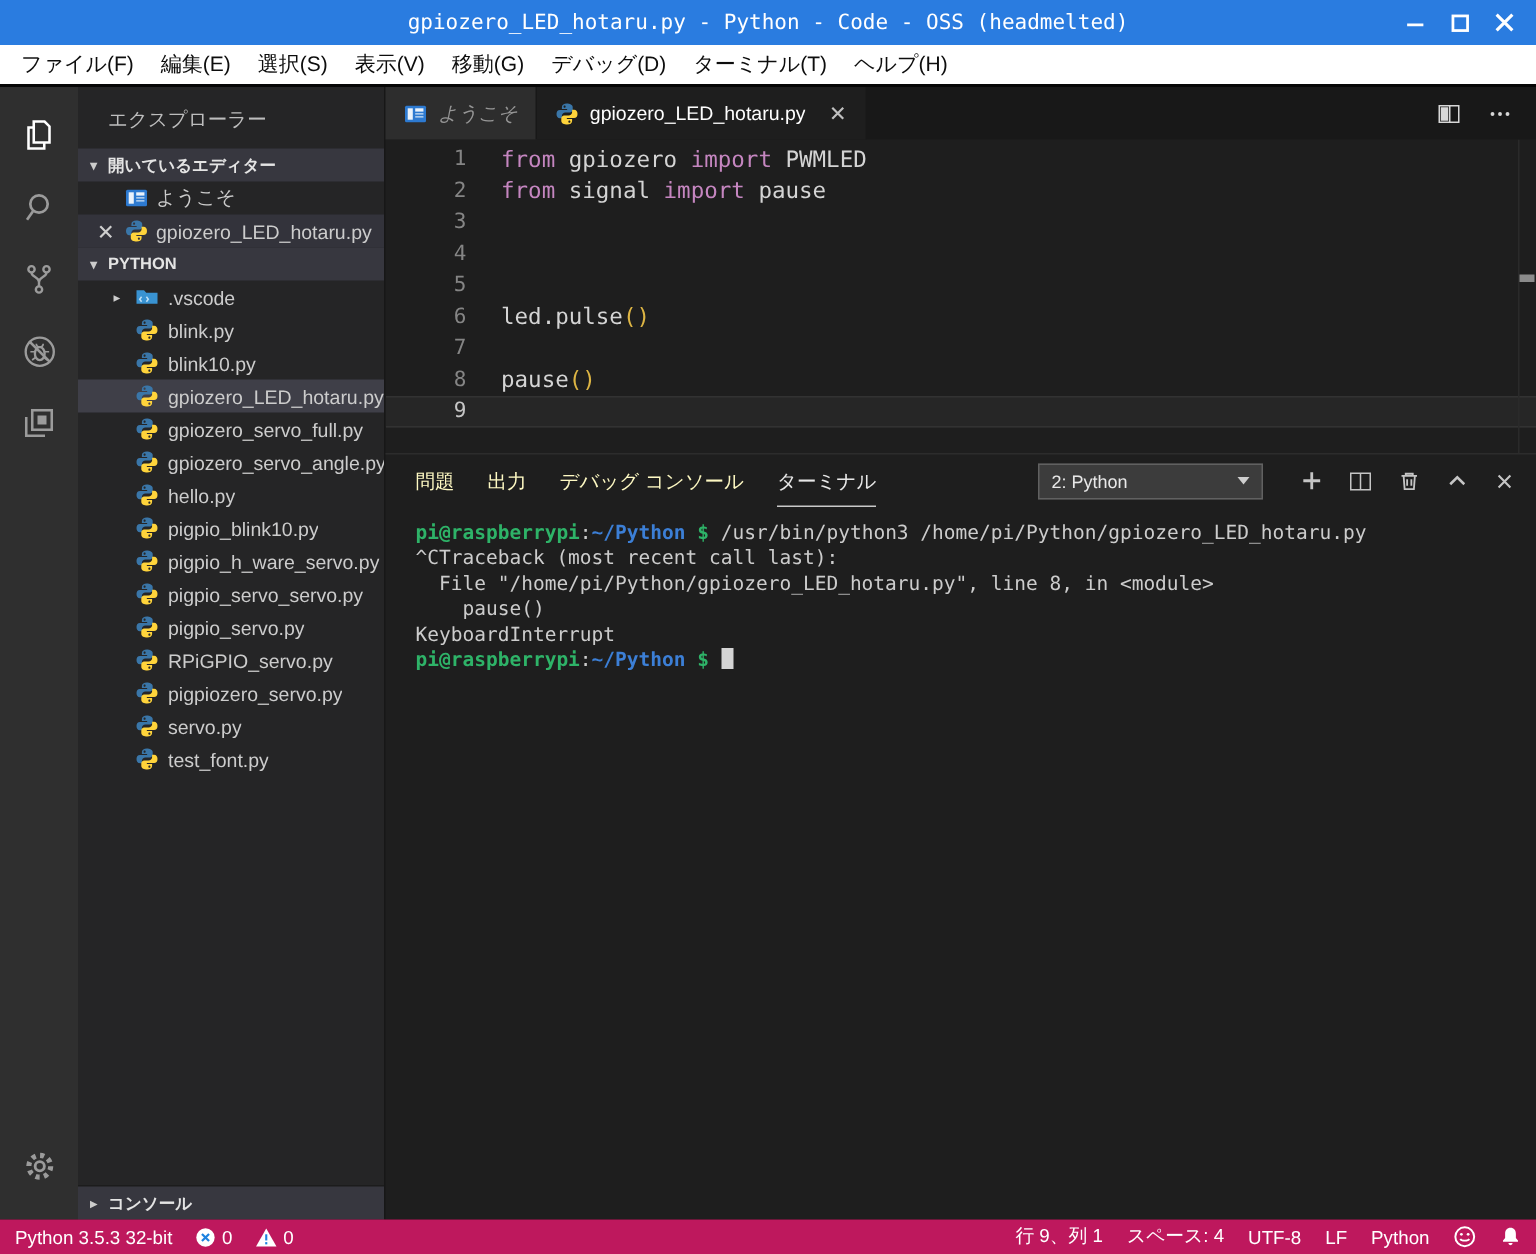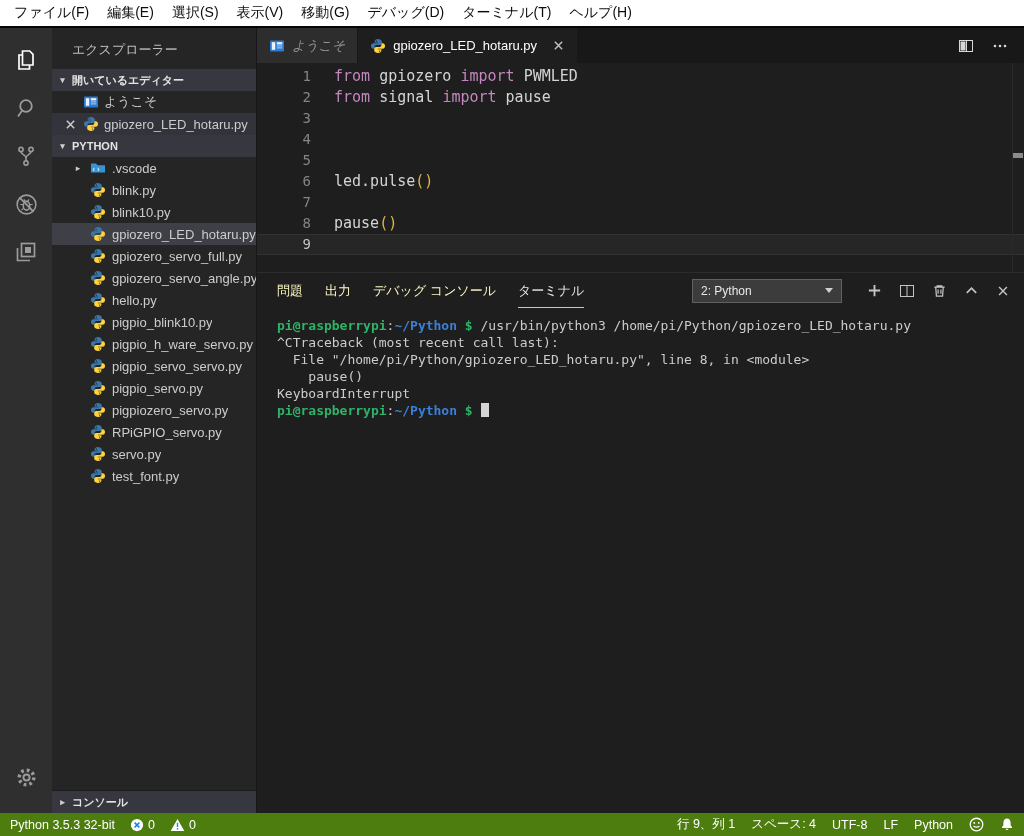--- a/index.html
+++ b/index.html
@@ -78,20 +78,40 @@
   .sb-left{display:flex;gap:15px;align-items:center;}
   .sb-right{margin-left:auto;display:flex;gap:16px;align-items:center;}
   .sb-item{display:flex;align-items:center;gap:4px;}
   .icon{display:inline-flex;align-items:center;justify-content:center;}
 </style>
 </head>
 <body>
 
 <div class="window">
 
+  <div class="titlebar" style="background: rgb(42, 124, 224);">
+    <div class="title">gpiozero_LED_hotaru.py - Python - Code - OSS (headmelted)</div>
+    <div class="win-controls">
+      <span class="win-btn">
+          <svg width="13" height="13" viewBox="0 0 12 12">
+            <path d="M1 7h10" stroke="#fff" stroke-width="1.7"></path>
+          </svg>
+        </span>
+      <span class="win-btn">
+          <svg width="13" height="13" viewBox="0 0 12 12" fill="none">
+            <rect x="1.5" y="1.5" width="9" height="9" stroke="#fff" stroke-width="1.7"></rect>
+          </svg>
+        </span>
+      <span class="win-btn">
+          <svg width="14" height="14" viewBox="0 0 12 12">
+            <path d="M1.5 1.5l9 9M10.5 1.5l-9 9" stroke="#fff" stroke-width="1.8"></path>
+          </svg>
+        </span>
+    </div>
+  </div>
 
   <div class="menubar" id="menubar">
       <div class="menu-item">ファイル(F)</div>
       <div class="menu-item">編集(E)</div>
       <div class="menu-item">選択(S)</div>
       <div class="menu-item">表示(V)</div>
       <div class="menu-item">移動(G)</div>
       <div class="menu-item">デバッグ(D)</div>
       <div class="menu-item">ターミナル(T)</div>
       <div class="menu-item">ヘルプ(H)</div>
@@ -307,31 +327,31 @@
             <span class="row-label">pigpio_servo.py</span>
           </div>
           <div class="file-row">
             <span class="chev"></span>
             <span class="icon">
               <svg width="16" height="16" viewBox="0 0 16 16">
                 <path fill="#3a76a8" d="M7.9 1C6 1 4.6 1.9 4.6 3.4v1.3h3.5v.6H3.3C1.8 5.3 1 6.4 1 8s.8 2.8 2.3 2.8h1.3V9.1c0-1.2 1.1-2.1 2.3-2.1h3c1.1 0 1.9-.9 1.9-2V3.4C11.8 1.9 9.8 1 7.9 1zM6.4 2.4c.4 0 .7.3.7.7s-.3.7-.7.7-.7-.3-.7-.7.3-.7.7-.7z"></path>
                 <path fill="#ffd43b" d="M8.1 15c1.9 0 3.3-.9 3.3-2.4v-1.3H7.9v-.6h4.8c1.5 0 2.3-1.1 2.3-2.7s-.8-2.8-2.3-2.8h-1.3v1.7c0 1.2-1.1 2.1-2.3 2.1h-3c-1.1 0-1.9.9-1.9 2v1.6C4.2 14.1 6.2 15 8.1 15zm1.5-1.2c-.4 0-.7-.3-.7-.7s.3-.7.7-.7.7.3.7.7-.3.7-.7.7z"></path>
               </svg>
             </span>
+            <span class="row-label">RPiGPIO_servo.py</span>
+          </div>
+          <div class="file-row">
+            <span class="chev"></span>
+            <span class="icon">
+              <svg width="16" height="16" viewBox="0 0 16 16">
+                <path fill="#3a76a8" d="M7.9 1C6 1 4.6 1.9 4.6 3.4v1.3h3.5v.6H3.3C1.8 5.3 1 6.4 1 8s.8 2.8 2.3 2.8h1.3V9.1c0-1.2 1.1-2.1 2.3-2.1h3c1.1 0 1.9-.9 1.9-2V3.4C11.8 1.9 9.8 1 7.9 1zM6.4 2.4c.4 0 .7.3.7.7s-.3.7-.7.7-.7-.3-.7-.7.3-.7.7-.7z"></path>
+                <path fill="#ffd43b" d="M8.1 15c1.9 0 3.3-.9 3.3-2.4v-1.3H7.9v-.6h4.8c1.5 0 2.3-1.1 2.3-2.7s-.8-2.8-2.3-2.8h-1.3v1.7c0 1.2-1.1 2.1-2.3 2.1h-3c-1.1 0-1.9.9-1.9 2v1.6C4.2 14.1 6.2 15 8.1 15zm1.5-1.2c-.4 0-.7-.3-.7-.7s.3-.7.7-.7.7.3.7.7-.3.7-.7.7z"></path>
+              </svg>
+            </span>
             <span class="row-label">pigpiozero_servo.py</span>
-          </div>
-          <div class="file-row">
-            <span class="chev"></span>
-            <span class="icon">
-              <svg width="16" height="16" viewBox="0 0 16 16">
-                <path fill="#3a76a8" d="M7.9 1C6 1 4.6 1.9 4.6 3.4v1.3h3.5v.6H3.3C1.8 5.3 1 6.4 1 8s.8 2.8 2.3 2.8h1.3V9.1c0-1.2 1.1-2.1 2.3-2.1h3c1.1 0 1.9-.9 1.9-2V3.4C11.8 1.9 9.8 1 7.9 1zM6.4 2.4c.4 0 .7.3.7.7s-.3.7-.7.7-.7-.3-.7-.7.3-.7.7-.7z"></path>
-                <path fill="#ffd43b" d="M8.1 15c1.9 0 3.3-.9 3.3-2.4v-1.3H7.9v-.6h4.8c1.5 0 2.3-1.1 2.3-2.7s-.8-2.8-2.3-2.8h-1.3v1.7c0 1.2-1.1 2.1-2.3 2.1h-3c-1.1 0-1.9.9-1.9 2v1.6C4.2 14.1 6.2 15 8.1 15zm1.5-1.2c-.4 0-.7-.3-.7-.7s.3-.7.7-.7.7.3.7.7-.3.7-.7.7z"></path>
-              </svg>
-            </span>
-            <span class="row-label">RPiGPIO_servo.py</span>
           </div>
           <div class="file-row">
             <span class="chev"></span>
             <span class="icon">
               <svg width="16" height="16" viewBox="0 0 16 16">
                 <path fill="#3a76a8" d="M7.9 1C6 1 4.6 1.9 4.6 3.4v1.3h3.5v.6H3.3C1.8 5.3 1 6.4 1 8s.8 2.8 2.3 2.8h1.3V9.1c0-1.2 1.1-2.1 2.3-2.1h3c1.1 0 1.9-.9 1.9-2V3.4C11.8 1.9 9.8 1 7.9 1zM6.4 2.4c.4 0 .7.3.7.7s-.3.7-.7.7-.7-.3-.7-.7.3-.7.7-.7z"></path>
                 <path fill="#ffd43b" d="M8.1 15c1.9 0 3.3-.9 3.3-2.4v-1.3H7.9v-.6h4.8c1.5 0 2.3-1.1 2.3-2.7s-.8-2.8-2.3-2.8h-1.3v1.7c0 1.2-1.1 2.1-2.3 2.1h-3c-1.1 0-1.9.9-1.9 2v1.6C4.2 14.1 6.2 15 8.1 15zm1.5-1.2c-.4 0-.7-.3-.7-.7s.3-.7.7-.7.7.3.7.7-.3.7-.7.7z"></path>
               </svg>
             </span>
             <span class="row-label">servo.py</span>
@@ -488,21 +508,21 @@
             <div class="term-line"><span style="color: rgb(204, 204, 204);">^CTraceback (most recent call last):</span></div>
             <div class="term-line"><span style="color: rgb(204, 204, 204);">  File "/home/pi/Python/gpiozero_LED_hotaru.py", line 8, in &lt;module&gt;</span></div>
             <div class="term-line"><span style="color: rgb(204, 204, 204);">    pause()</span></div>
             <div class="term-line"><span style="color: rgb(204, 204, 204);">KeyboardInterrupt</span></div>
             <div class="term-line"><span class="term-bold" style="color: rgb(46, 179, 104);">pi@raspberrypi</span><span style="color: rgb(204, 204, 204);">:</span><span class="term-bold" style="color: rgb(60, 127, 214);">~/Python</span><span class="term-bold" style="color: rgb(46, 179, 104);"> $ </span><span class="cursor"></span></div>
           </div>
       </div>
     </div>
   </div>
 
-  <div class="statusbar" style="background: #4d7c0f;">
+  <div class="statusbar" style="background: #be185d;">
     <div class="sb-left" id="sb-left">
         <div class="sb-item">
           <span>Python 3.5.3 32-bit</span>
         </div>
         <div class="sb-item">
           <span class="icon">
             <svg width="14" height="14" viewBox="0 0 16 16">
               <circle cx="8" cy="8" r="7" fill="#fff"></circle>
               <path d="M5.3 5.3l5.4 5.4M10.7 5.3l-5.4 5.4" stroke="#1c82e0" stroke-width="1.7"></path>
             </svg>

